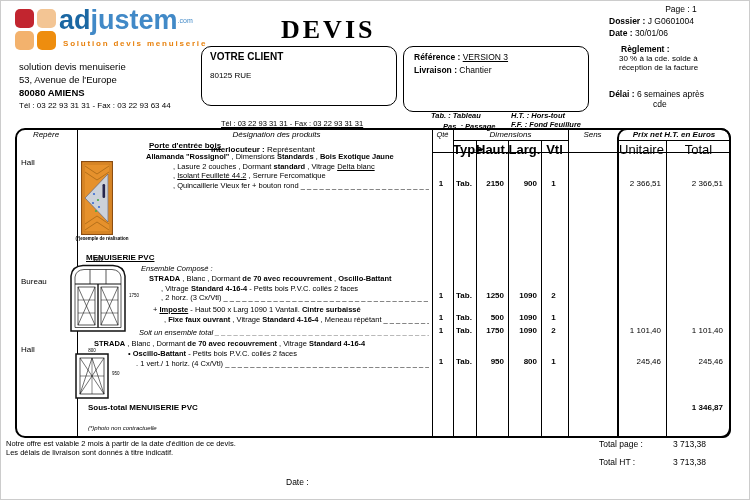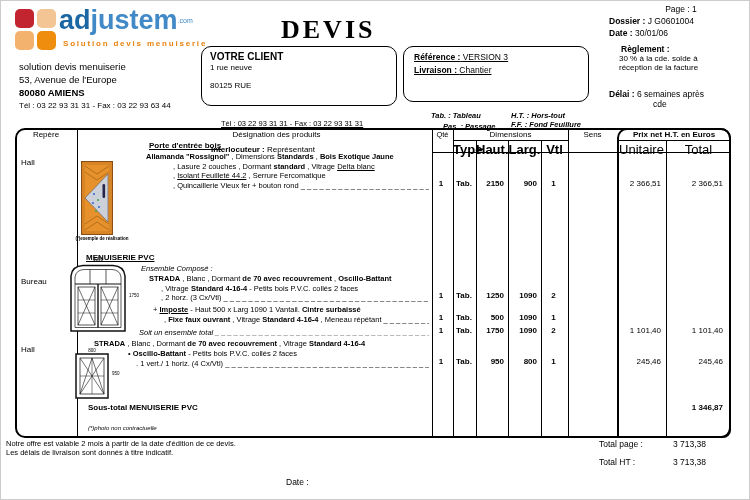--- a/index.html
+++ b/index.html
@@ -5,21 +5,21 @@
   html,body{margin:0;padding:0;background:#f4f4f4;}
   .page{position:relative;width:750px;height:500px;background:#fff;font-family:"Liberation Sans",sans-serif;color:#000;overflow:hidden;box-sizing:border-box;border:1px solid #ccc;}
   .L{position:absolute;white-space:nowrap;}
   .b{font-weight:bold;}
   .u{text-decoration:underline;}
   .i{font-style:italic;}
   .dl{position:absolute;font-size:7.5px;line-height:9px;white-space:nowrap;overflow:hidden;}
   .sq{position:absolute;width:19px;height:19px;border-radius:5px;}
   .vline{position:absolute;width:1px;background:#000;}
   .hline{position:absolute;height:1px;background:#000;}
-  .hdr1{position:absolute;top:129px;font-size:8px;text-align:center;}
+  .hdr1{position:absolute;top:129px;font-size:8px;text-align:center;font-style:italic;}
   .hdr2{position:absolute;top:141px;font-size:13px;text-align:center;font-weight:bold;}
   .nrow span{position:absolute;font-size:8px;line-height:10px;}
   .c-qte{left:431px;width:18px;text-align:center;font-weight:bold;}
   .c-type{left:455px;width:20px;font-weight:bold;}
   .c-haut{left:476px;width:27px;text-align:right;font-weight:bold;}
   .c-larg{left:509px;width:27px;text-align:right;font-weight:bold;}
   .c-vtl{left:541px;width:23px;text-align:center;font-weight:bold;}
   .c-unit{left:618px;width:42px;text-align:right;}
   .c-total{left:668px;width:54px;text-align:right;}
   svg{display:block;}
@@ -42,28 +42,27 @@
     <div class="L" style="left:18px;top:60px;font-size:9.5px;">solution devis menuiserie</div>
     <div class="L" style="left:18px;top:73px;font-size:9.5px;">53, Avenue de l'Europe</div>
     <div class="L b" style="left:18px;top:86px;font-size:9.5px;">80080 AMIENS</div>
     <div class="L" style="left:18px;top:100px;font-size:8px;">Tél : 03 22 93 31 31 - Fax : 03 22 93 63 44</div>
   </div>
 
   <div class="L b" style="left:280px;top:14px;width:220px;text-align:left;font-family:'Liberation Serif',serif;font-size:26px;letter-spacing:3px;">DEVIS</div>
 
   <div style="position:absolute;left:200px;top:45px;width:196px;height:60px;border:1.5px solid #000;border-radius:10px;box-sizing:border-box;padding:4px 8px;">
     <div class="b" style="font-size:10px;">VOTRE CLIENT</div>
-    <div style="font-size:8px;margin-top:1px;">1 rue neuve</div>
     <div style="font-size:8px;margin-top:9px;">80125 RUE</div>
   </div>
 
   <div class="L" style="left:210px;top:109px;font-size:8px;margin-top:35px;"><span class="b">Interlocuteur :</span><span> Représentant</span></div>
   <div class="L u" style="left:220px;top:118px;font-size:7.5px;">Tél : 03 22 93 31 31 - Fax : 03 22 93 31 31</div>
 
-  <div style="position:absolute;left:402px;top:45px;width:186px;height:56px;border:1.5px solid #000;border-radius:10px;box-sizing:border-box;padding:5px 10px;text-decoration:underline;">
+  <div style="position:absolute;left:402px;top:45px;width:186px;height:66px;border:1.5px solid #000;border-radius:10px;box-sizing:border-box;padding:5px 10px;">
     <div style="font-size:8.5px;margin-bottom:3px;"><span class="b">Référence :</span> <span class="u">VERSION 3</span></div>
     <div style="font-size:8.5px;"><span class="b">Livraison :</span> <span>Chantier</span></div>
   </div>
 
   <div class="L b i" style="left:430px;top:110px;font-size:7.5px;">Tab. : Tableau</div>
   <div class="L b i" style="left:430px;top:121px;font-size:7.5px;padding-left:12px;">Pas. : Passage</div>
   <div class="L b i" style="left:510px;top:110px;font-size:7.5px;">H.T. : Hors-tout</div>
   <div class="L b i" style="left:510px;top:119px;font-size:7.5px;">F.F. : Fond Feuillure</div>
 
   <div class="L" style="left:640px;top:3px;width:80px;text-align:center;font-size:8.5px;">Page : 1</div>

